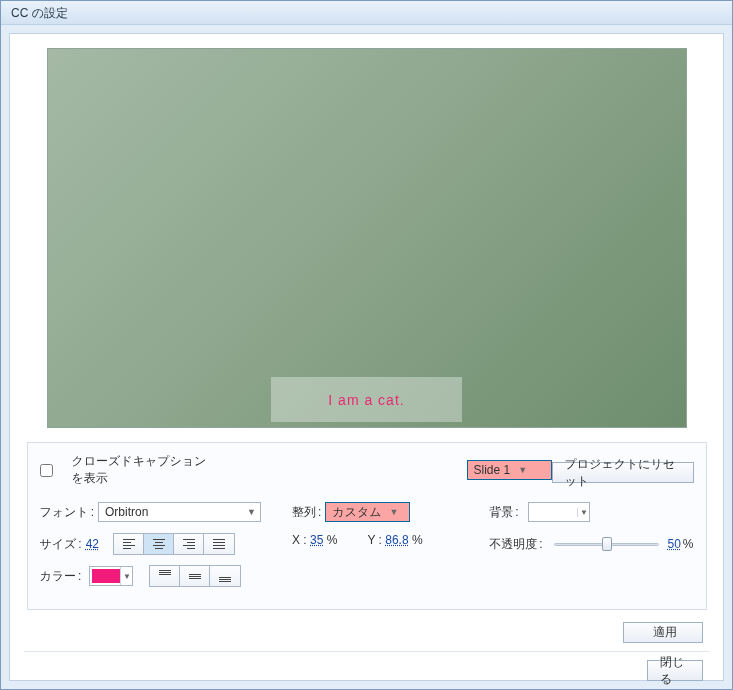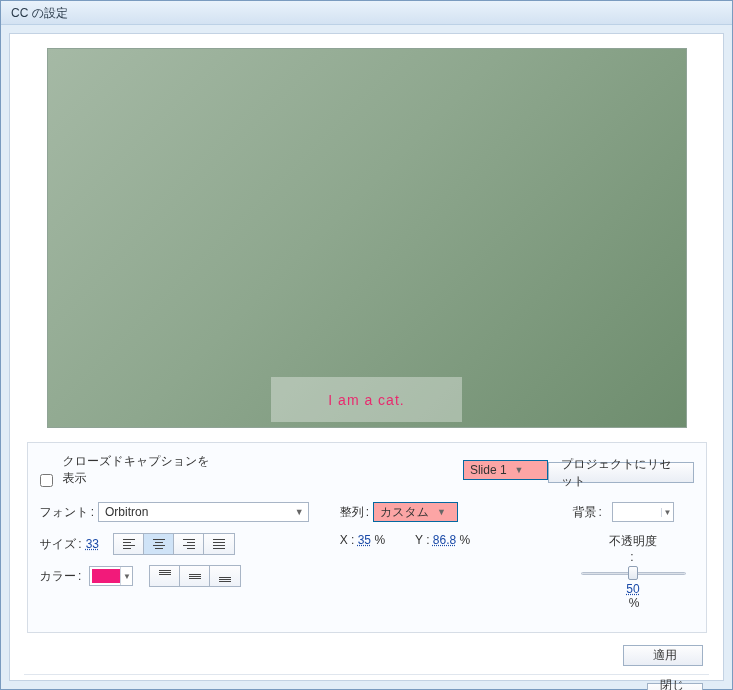--- a/index.html
+++ b/index.html
@@ -63,21 +63,21 @@
     padding: 10px 12px 12px;
     margin-bottom: 12px;
     width: 680px;
     margin-left:auto;margin-right:auto;
   }
   .row1 {
     display: flex;
     align-items: center;
     margin-bottom: 14px;
   }
-  .chk { display: flex; align-items: flex-end; gap: 10px; }
+  .chk { display: flex; align-items: center; gap: 19px; }
   .chk input { width: 13px; height: 13px; }
   .slide-combo { margin-left: 248px; }
   .combo {
     display: inline-flex;
     align-items: center;
     border: 1px solid #0369a1;
     background: #fca5a5;
     height: 20px;
     padding: 0 4px 0 6px;
     font-size: 12px;
@@ -237,21 +237,21 @@
             <span class="colon">:</span>
             <div class="font-combo">
               <span>Orbitron</span>
               <span class="caret">▼</span>
             </div>
           </div>
 
           <div class="field-row">
             <span class="lbl">サイズ</span>
             <span class="colon">:</span>
-            <span class="linkval">33</span>
+            <span class="linkval">42</span>
 
             <div class="align-group">
               <div class="align-btn">
                 <div class="align-glyph al">
                     <span></span>
                     <span class="s"></span>
                     <span></span>
                     <span class="s"></span>
                   </div>
               </div>
@@ -341,21 +341,21 @@
 
         <div class="col-right">
           <div class="field-row">
             <span class="lbl">背景</span>
             <span class="colon">:</span>
             <div class="bg-swatch">
               <div class="grid"></div>
               <div class="drop">▼</div>
             </div>
           </div>
-          <div class="field-row" style="margin-top:6px;flex-direction:column;">
+          <div class="field-row" style="margin-top:6px;">
             <span class="lbl">不透明度</span>
             <span class="colon">:</span>
             <span class="slider">
               <span class="track"></span>
               <span class="thumb"></span>
             </span>
             <span class="linkval">50</span>
             <span style="margin-left:2px;">%</span>
           </div>
         </div>

